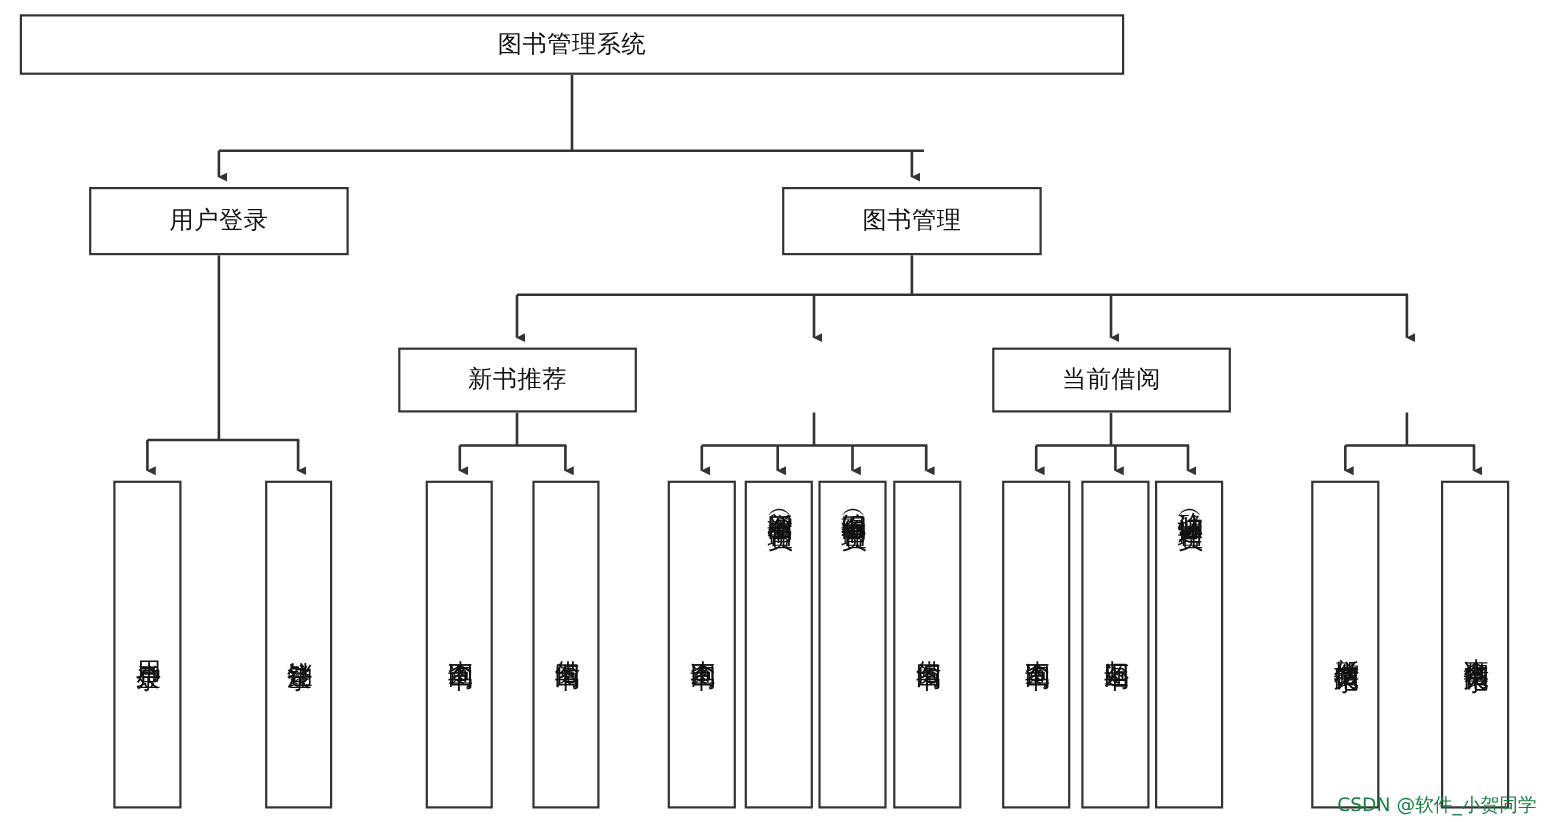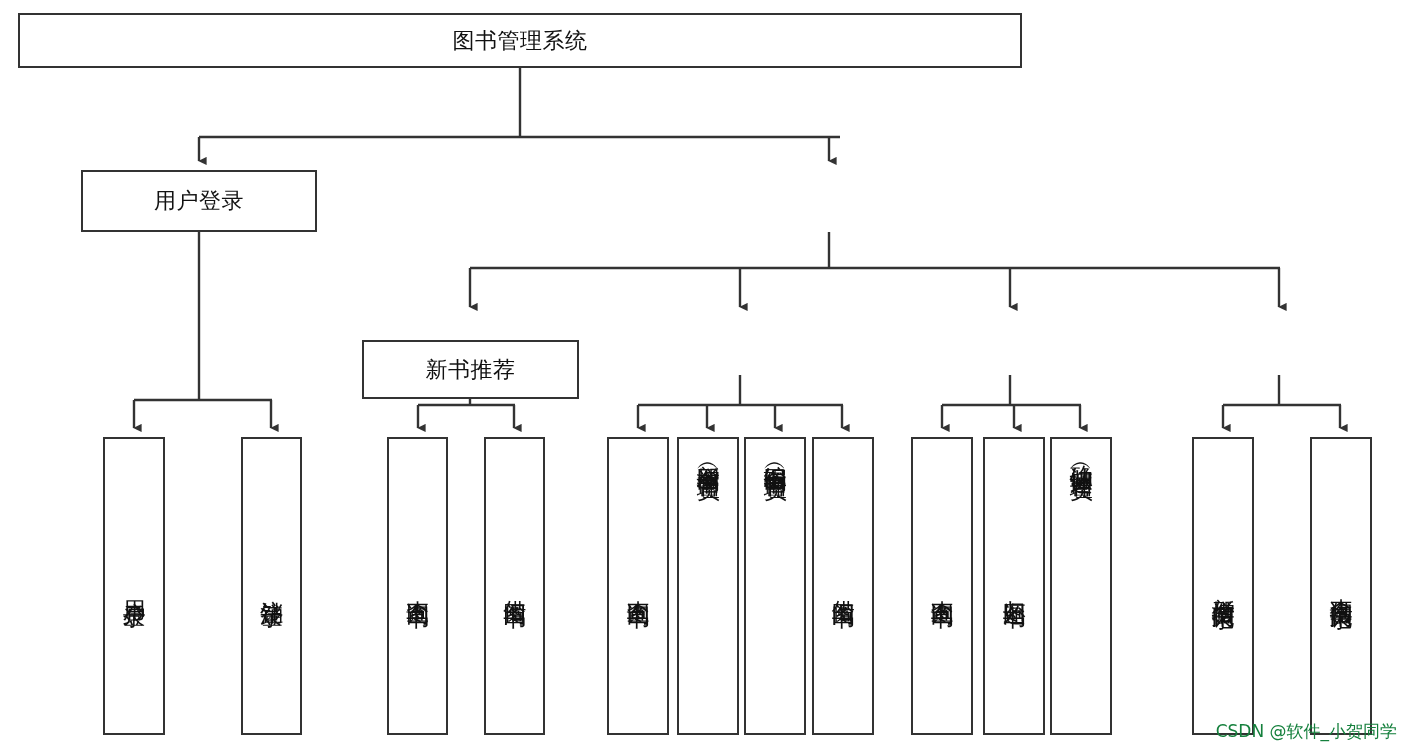--- a/index.html
+++ b/index.html
@@ -127,23 +127,29 @@
     </g>
   </svg>
 
   <div class="node horiz" style="left: 18px; top: 13px; width: 1004px; height: 55px;">
     <span class="label">图书管理系统</span>
   </div>
 
   <div class="node horiz" style="left: 81px; top: 170px; width: 236px; height: 62px;">
     <span class="label">用户登录</span>
   </div>
+  <div class="node horiz" style="left: 711px; top: 170px; width: 236px; height: 62px;">
+    <span class="label">图书管理</span>
+  </div>
 
-  <div class="node horiz" style="left: 362px; top: 316px; width: 217px; height: 59px; margin-top: 24px;">
+  <div class="node horiz" style="left: 362px; top: 316px; width: 217px; height: 59px;">
     <span class="label">新书推荐</span>
+  </div>
+  <div class="node horiz" style="left: 902px; top: 316px; width: 217px; height: 59px;">
+    <span class="label">当前借阅</span>
   </div>
 
   <div class="node vert centered" style="left: 103px; top: 437px; width: 62px; height: 298px;">
     <span class="label">用户登录</span>
   </div>
   <div class="node vert centered" style="left: 241px; top: 437px; width: 61px; height: 298px;">
     <span class="label">注销登录</span>
   </div>
 
   <div class="node vert centered" style="left: 387px; top: 437px; width: 61px; height: 298px;">

